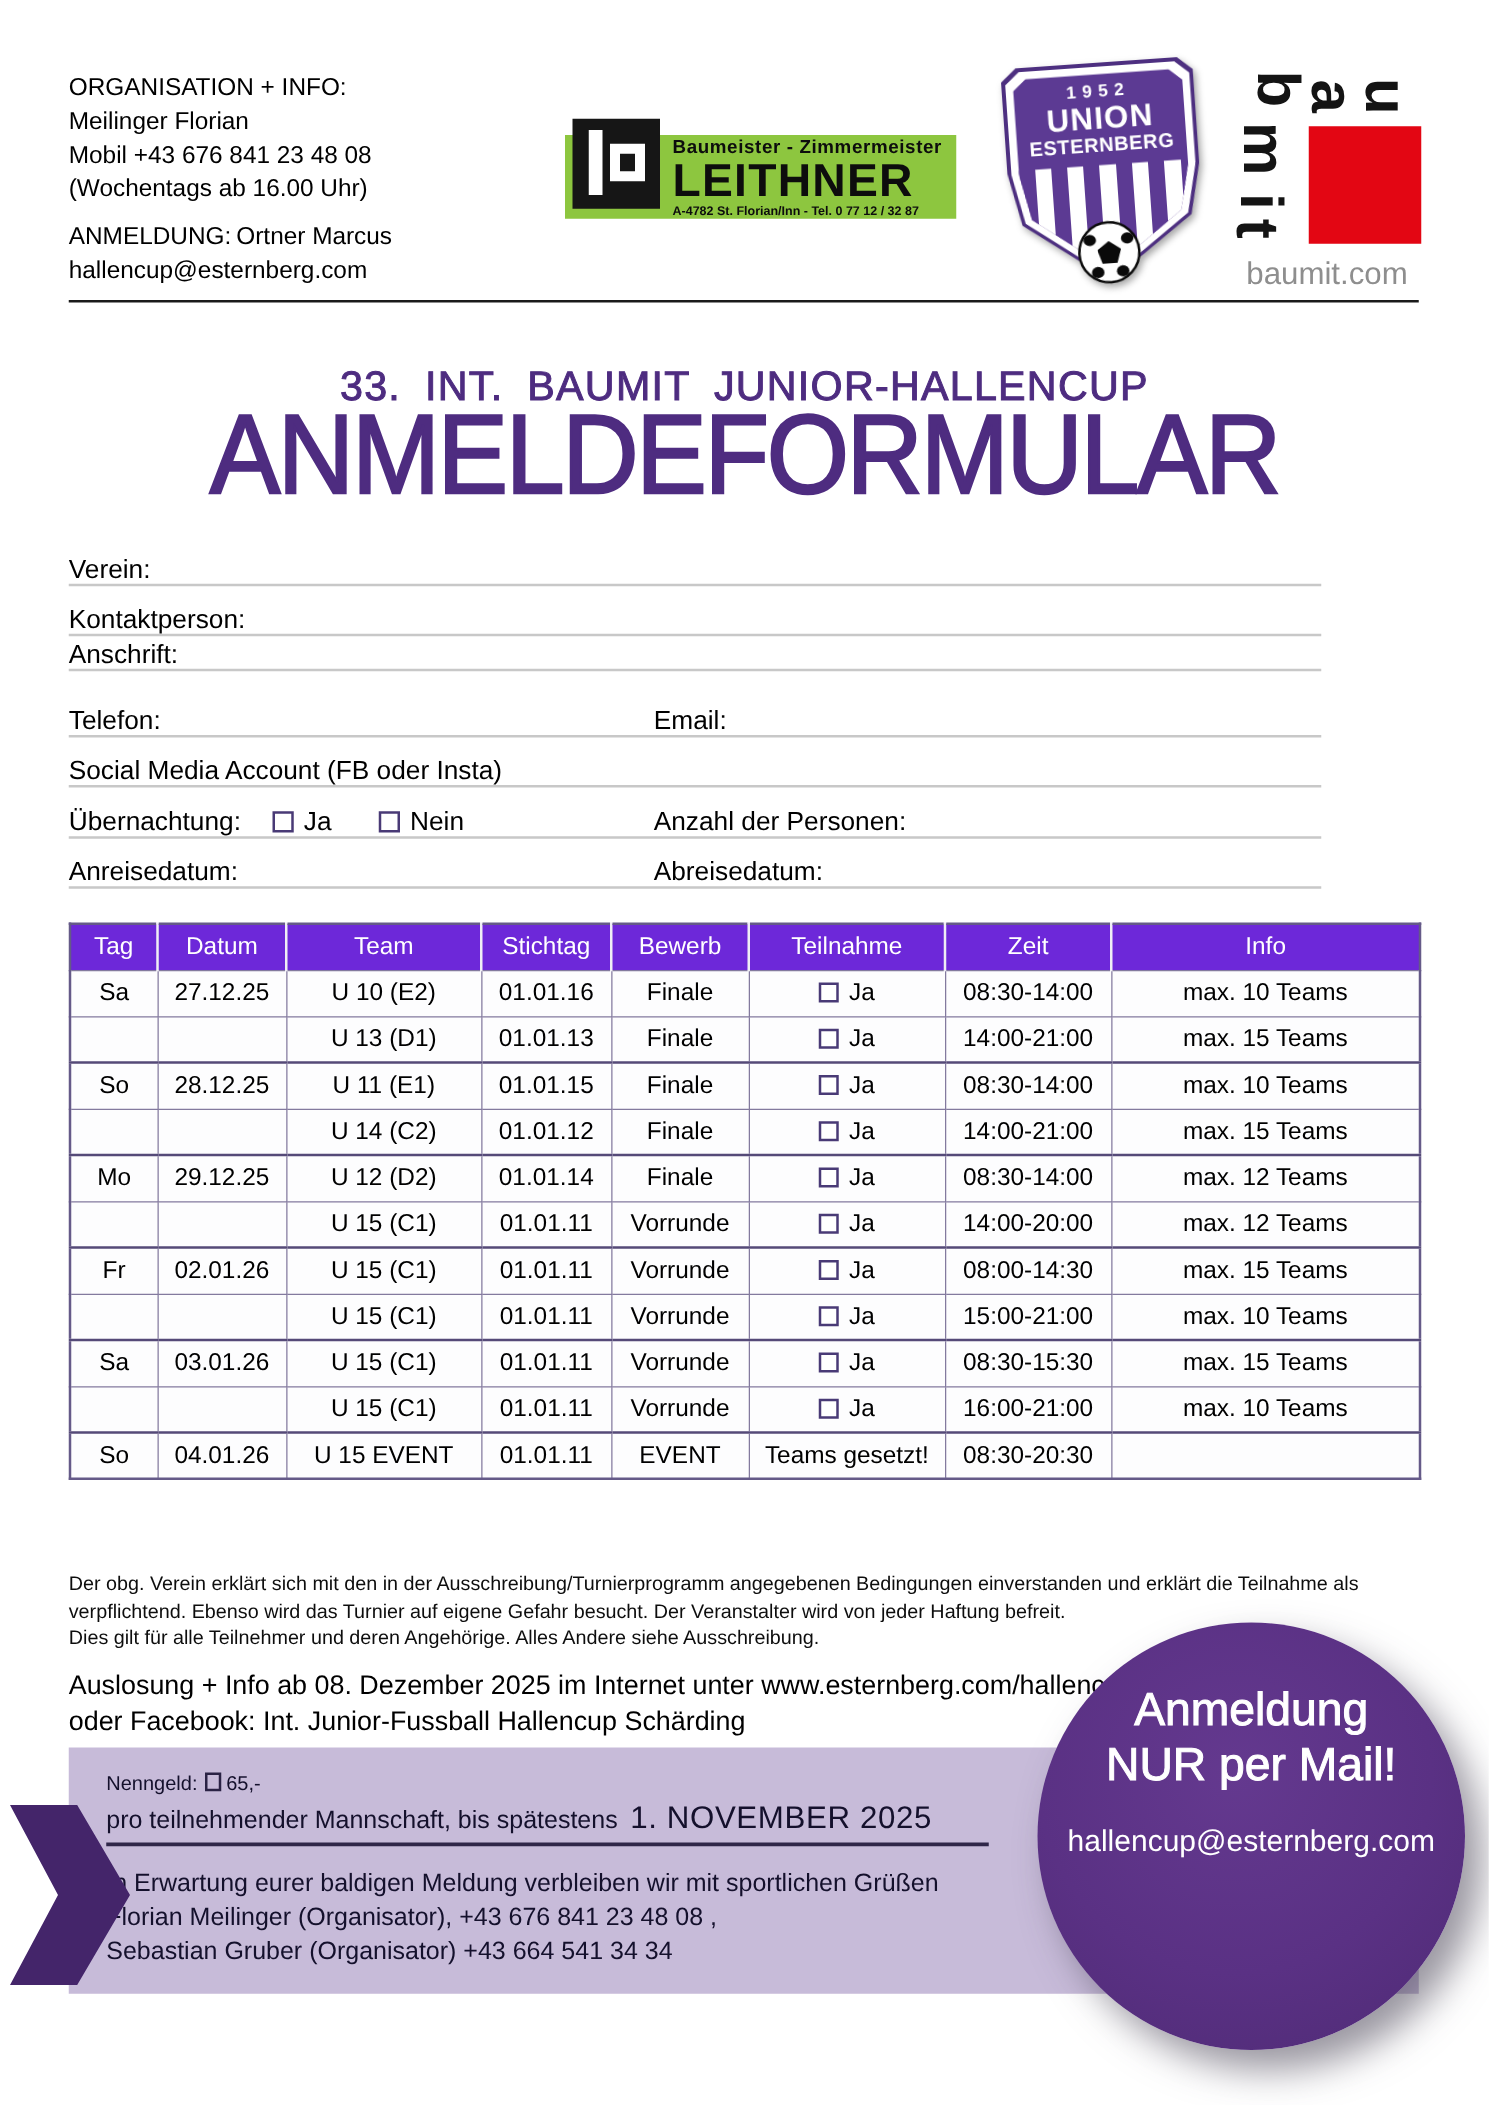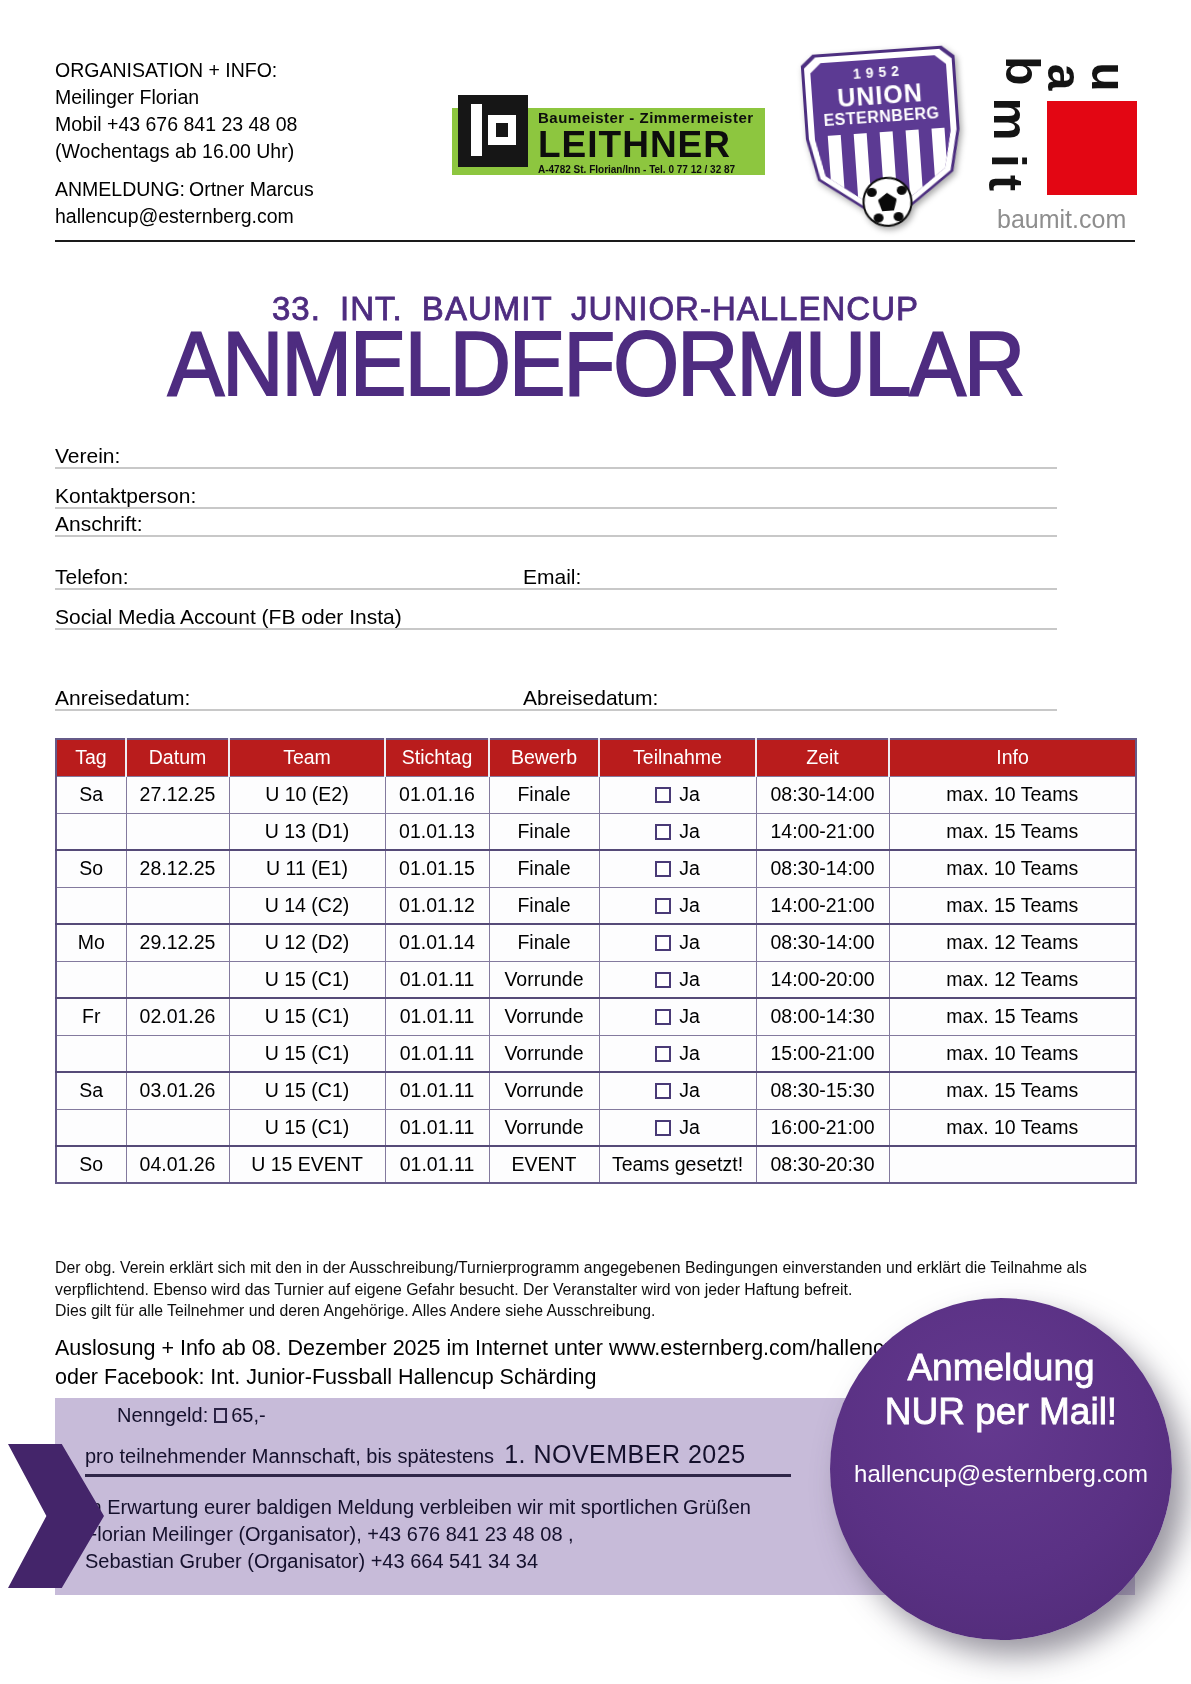--- a/index.html
+++ b/index.html
@@ -56,33 +56,33 @@
   .frow { position:absolute; left:55px; width:1002px; height:25px; border-bottom:2px solid #c8c8c8; font-size:21px; line-height:24px; color:#000; }
   .f1 { top:444px; } .f2 { top:484px; } .f3 { top:512px; } .f4 { top:565px; } .f5 { top:605px; } .f6 { top:646px; } .f7 { top:686px; }
   .col2 { position:absolute; left:468px; top:0; }
   .cbx { position:absolute; top:3px; width:17px; height:17px; border:2px solid #493a76; background:#fff; display:inline-block; }
   .cbx1 { left:163px; } .cbx2 { left:248px; }
   .cbl1 { position:absolute; left:188px; top:0; } .cbl2 { position:absolute; left:273px; top:0; }
 
   
   .tablewrap { position:absolute; left:55px; top:738px; width:1080px; }
   table { border-collapse:collapse; table-layout:fixed; width:1080px; border:2px solid #655a88; }
-  thead th { background:#b91c1c; color:#fff; font-weight:normal; font-size:19.5px; height:37px; }
+  thead th { background:#6d28d9; color:#fff; font-weight:normal; font-size:19.5px; height:37px; }
   thead th + th { border-left:2px solid #efedf5; }
   tbody td { height:37px; border:1.5px solid #837a9e; font-size:19.5px; text-align:center; color:#000; background:#fdfdfe; }
   tbody tr.grp td { border-top:2.5px solid #554a78; }
   .cb { display:inline-block; width:16px; height:16px; border:2px solid #493a76; background:#fff; margin-right:8px; vertical-align:-2px; }
 
   
   .disc { position:absolute; left:55px; top:1257px; font-size:15.8px; line-height:21.5px; color:#0d0d0d; width:1090px; }
   .annc { position:absolute; left:55px; top:1334px; font-size:21.5px; line-height:28.5px; color:#000; }
 
   
   .band { position:absolute; left:55px; top:1398px; width:1080px; height:197px; background:#c7bbd9; color:#14102c; }
-  .nenn { position:absolute; left:30px; top:6px; font-size:20px;margin-left:32px; }
+  .nenn { position:absolute; left:30px; top:20px; font-size:16px; }
   .sqbox { display:inline-block; width:13px; height:15px; border:2px solid #2a2244; background:transparent; vertical-align:-1px; margin:0 4px 0 6px; }
   .deadline { position:absolute; left:30px; top:42px; display:flex; align-items:baseline; white-space:nowrap; font-size:20px; }
   .bigdate { font-size:25px; margin-left:10px; letter-spacing:0.5px;text-align:center; }
   .bandline { position:absolute; left:30px; top:76px; width:706px; height:3px; background:#2f2648; }
   .closing { position:absolute; left:30px; top:96px; font-size:20px; line-height:27px; }
 
   .arrow { position:absolute; left:8px; top:1444px; width:96px; height:144px; background:#44256a;
            clip-path:polygon(0 0,56% 0,100% 50%,56% 100%,0 100%,40% 50%); }
 
   
@@ -166,20 +166,28 @@
   </div>
   <div class="frow f3">
     <span>Anschrift:</span>
   </div>
   <div class="frow f4">
     <span>Telefon:</span>
     <span class="col2">Email:</span>
   </div>
   <div class="frow f5">
     <span>Social Media Account (FB oder Insta)</span>
+  </div>
+  <div class="frow f6">
+    <span>Übernachtung:</span>
+    <span class="cbx cbx1"></span>
+    <span class="cbl1">Ja</span>
+    <span class="cbx cbx2"></span>
+    <span class="cbl2">Nein</span>
+    <span class="col2">Anzahl der Personen:</span>
   </div>
   <div class="frow f7">
     <span>Anreisedatum:</span>
     <span class="col2">Abreisedatum:</span>
   </div>
 
   <div class="tablewrap">
     <table>
       <colgroup>
         <col style="width:70px">

